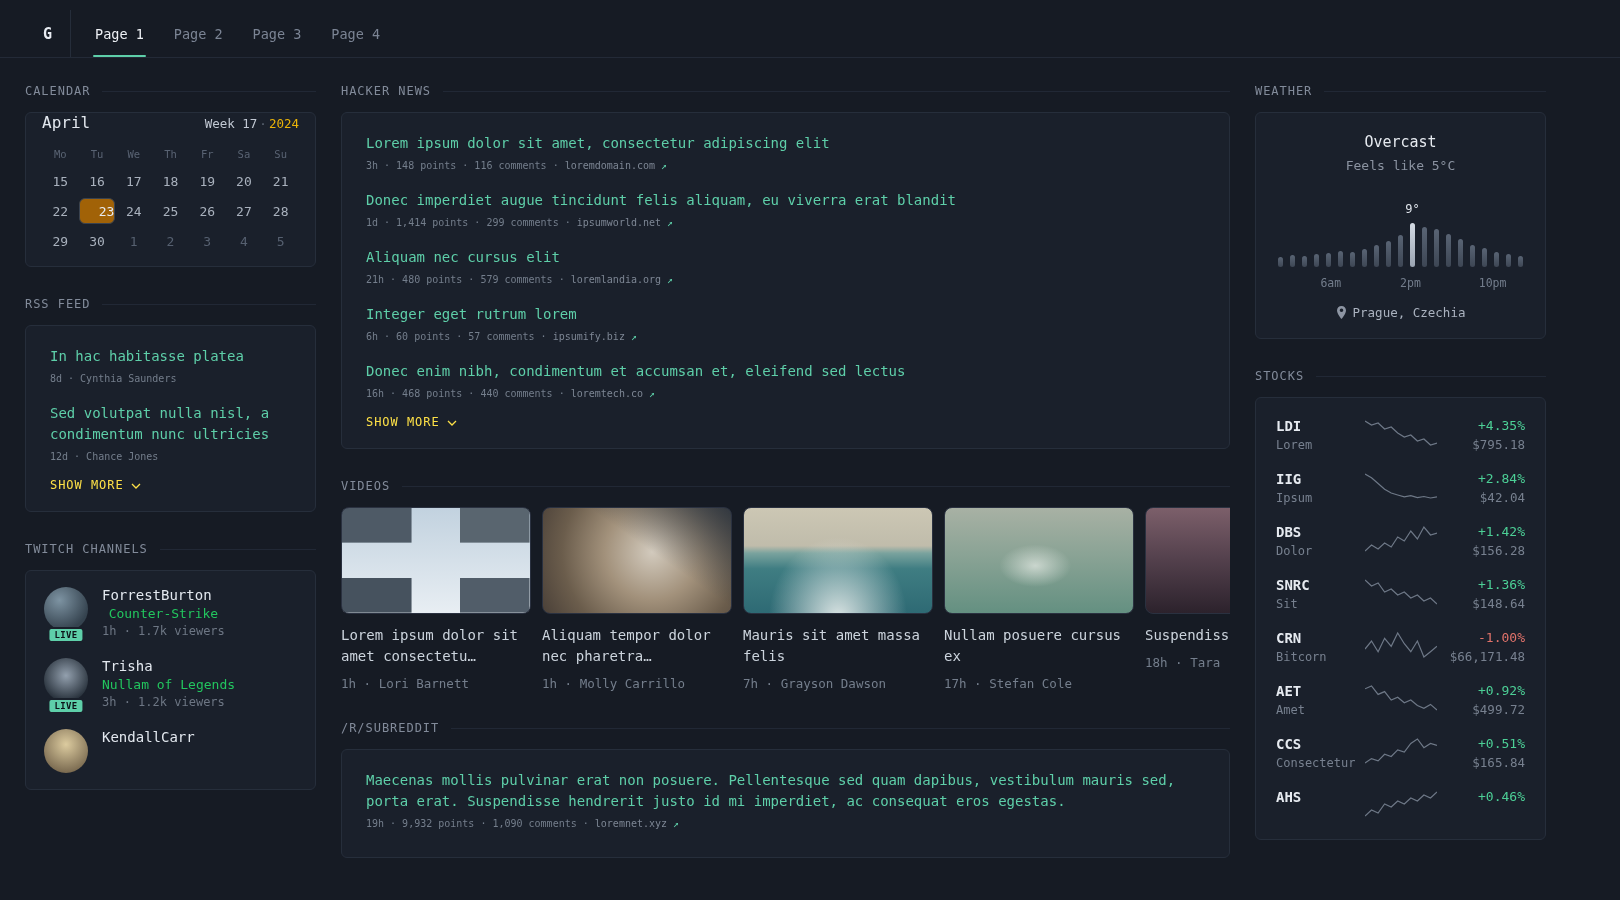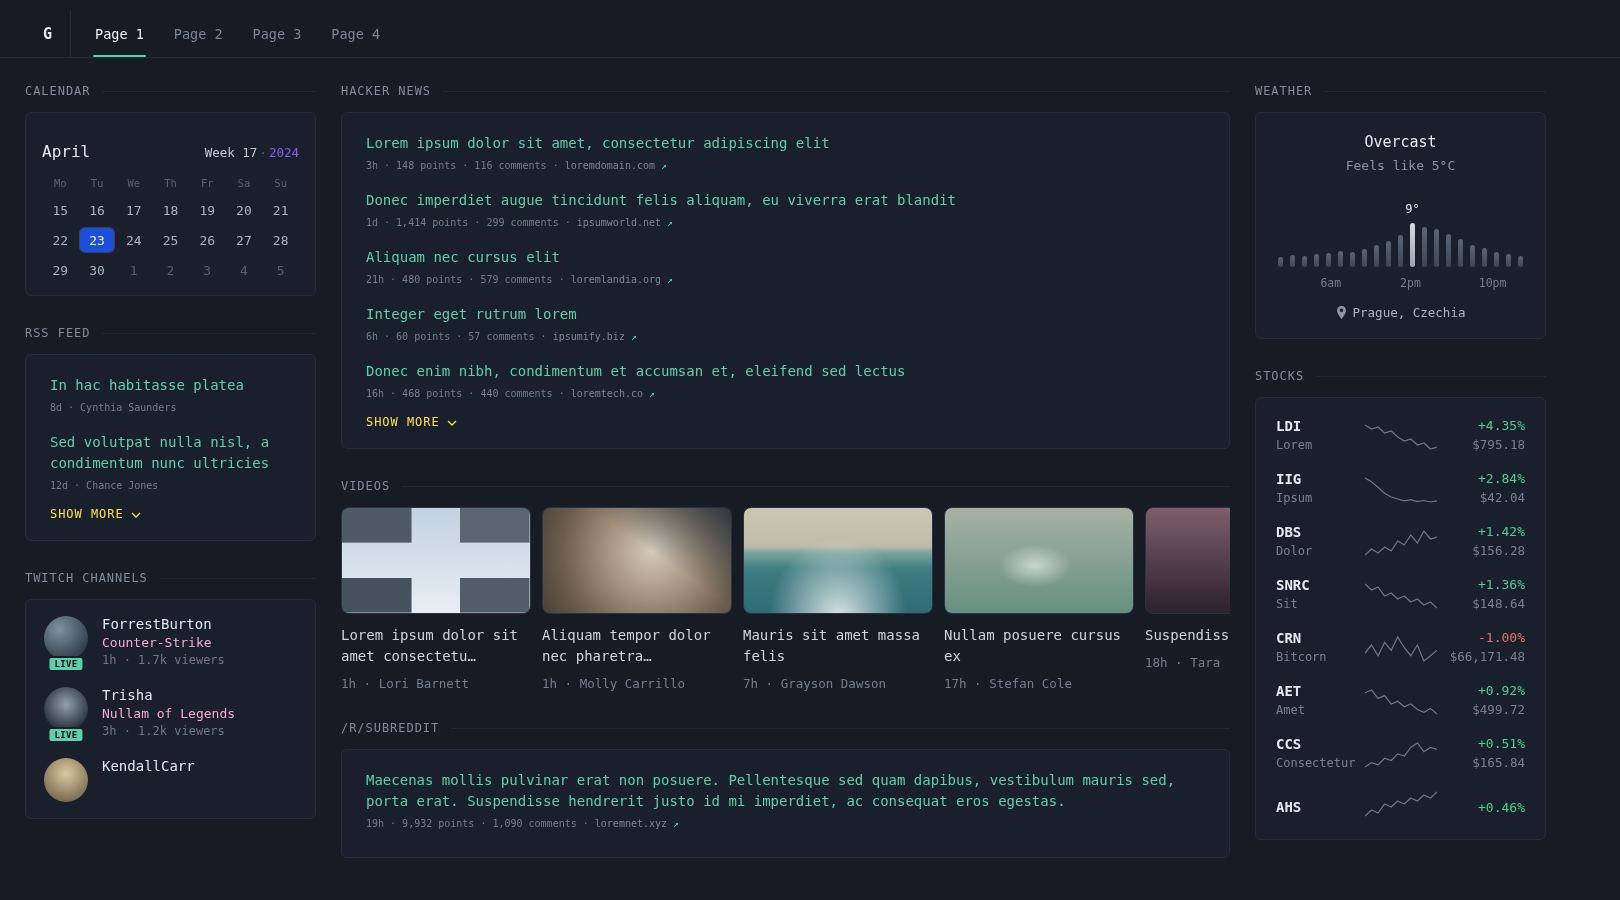--- a/index.html
+++ b/index.html
@@ -31,32 +31,32 @@
   .content{display:flex;gap:25px;padding:26px 74px 0 25px;align-items:flex-start;}
   .col{display:flex;flex-direction:column;}
   .col.left,.col.right{width:291px;flex:0 0 291px;}
   .col.main{flex:1;min-width:0;}
   section{margin-bottom:30px;}
   .section-title{display:flex;align-items:center;gap:12px;font-size:12px;
     letter-spacing:.08em;color:#828b9a;margin-bottom:14px;white-space:nowrap;}
   .section-title::after{content:"";flex:1;height:1px;background:#212835;}
   .card{background:var(--card);border:1px solid var(--border);border-radius:6px;}
   
-  .calendar-card{padding:29px 16px 12px;}
+  .calendar-card{padding:0 16px 12px;}
   .cal-head{display:flex;justify-content:space-between;align-items:baseline;}
   .cal-month{font-size:16px;color:#e2e7ee;}
   .cal-week{font-size:12.5px;color:#c2c9d4;}
   .cal-sep{color:var(--dim);padding:0 2px;}
-  .cal-year{color:#8b5cf6;}
+  .cal-year{color:#eab308;}
   .cal-dow,.cal-grid{display:grid;grid-template-columns:repeat(7,1fr);text-align:center;}
   .cal-dow{margin:16px 0 8px;font-size:10.5px;color:#596373;}
   .cal-grid{row-gap:4px;}
   .cal-cell{height:26px;line-height:26px;font-size:13px;color:#a9b1bd;
     border:1px solid transparent;border-radius:6px;}
-  .cal-cell.selected{background:#1d4ed8;border-color:#39424f;color:#e8ecf2;}
+  .cal-cell.selected{background:#a16207;border-color:#39424f;color:#e8ecf2;text-align:right;}
   .cal-cell.dimmed{color:#566070;}
   
   .list-card{padding:20px 24px 18px;}
   .feed-item{margin-bottom:17px;}
   .feed-item:last-of-type{margin-bottom:8px;}
   .feed-title{display:block;font-size:14px;line-height:1.5;color:#c9d0da;
     text-decoration:none;cursor:pointer;}
   .feed-title.accent{color:var(--accent);}
   .feed-meta{margin-top:5px;font-size:10px;color:#747e8c;line-height:1.4;}
   .feed-meta .domain{color:#7d8694;text-decoration:none;cursor:pointer;}
@@ -70,21 +70,21 @@
   .channel:last-child{margin-bottom:0;}
   .avatar-wrap{position:relative;flex:0 0 44px;}
   .avatar{width:44px;height:44px;border-radius:50%;}
   .av1{background:radial-gradient(circle at 35% 30%,#7d93a2,#35434f 72%);}
   .av2{background:radial-gradient(circle at 50% 40%,#93a0ae,#222b35 78%);}
   .av3{background:radial-gradient(circle at 50% 35%,#dccb9f,#7a6a50 78%);}
   .live{position:absolute;left:50%;bottom:-5px;transform:translateX(-50%);
     background:var(--accent);color:#0d1218;font-size:9px;font-weight:bold;
     padding:1px 5px;border-radius:4px;border:2px solid var(--card);letter-spacing:.04em;}
   .ch-name{font-size:14px;color:#e3e8ef;}
-  .ch-cat{font-size:13px;color:#f9a8d4;margin-top:3px;}
+  .ch-cat{font-size:13px;color:#22c55e;margin-top:3px;text-align:center;}
   .ch-meta{font-size:12px;color:#6d7684;margin-top:3px;}
   
   .video-row{display:flex;gap:11px;overflow:hidden;}
   .video-card{flex:0 0 190px;text-decoration:none;cursor:pointer;}
   .thumb{height:107px;border-radius:8px;border:1px solid #2a3140;margin-bottom:11px;}
   .t1{background-image:
       linear-gradient(#4e5a66,#4e5a66),linear-gradient(#59656f,#59656f),
       linear-gradient(#46525e,#46525e),linear-gradient(#515d69,#515d69),
       linear-gradient(180deg,#c2d2df,#e8eef3);
     background-size:37% 33%,37% 33%,37% 33%,37% 33%,100% 100%;
@@ -112,21 +112,21 @@
   .wbar-label{position:absolute;top:-21px;left:50%;transform:translateX(-50%);
     font-size:12px;color:#dfe4eb;white-space:nowrap;}
   .w-xlabels{position:relative;height:15px;margin-top:9px;font-size:11.5px;color:#737d8c;}
   .w-xlabels span{position:absolute;transform:translateX(-50%);}
   .w-xl-0{left:22%;} .w-xl-1{left:54%;} .w-xl-2{left:87%;}
   .w-loc{margin-top:14px;display:flex;justify-content:center;align-items:center;gap:6px;
     font-size:12.5px;color:#aab2bf;}
   .w-loc svg{color:#8d95a3;}
   
   .stocks-card{padding:20px;}
-  .stock-row{display:flex;align-items:flex-end;justify-content:space-between;
+  .stock-row{display:flex;align-items:flex-start;justify-content:space-between;
     margin-bottom:19px;cursor:pointer;}
   .stock-row:last-child{margin-bottom:0;}
   .s-left{width:92px;}
   .s-sym{font-size:14px;font-weight:bold;color:#e6eaf0;}
   .s-name{font-size:12px;color:#77808f;margin-top:4px;}
   .s-spark{width:72px;height:30px;color:#6e7887;}
   .s-right{width:92px;text-align:right;}
   .s-change{font-size:13px;}
   .s-change.up{color:var(--pos);} .s-change.down{color:var(--neg);}
   .s-price{font-size:12.5px;color:#77808f;margin-top:4px;}

